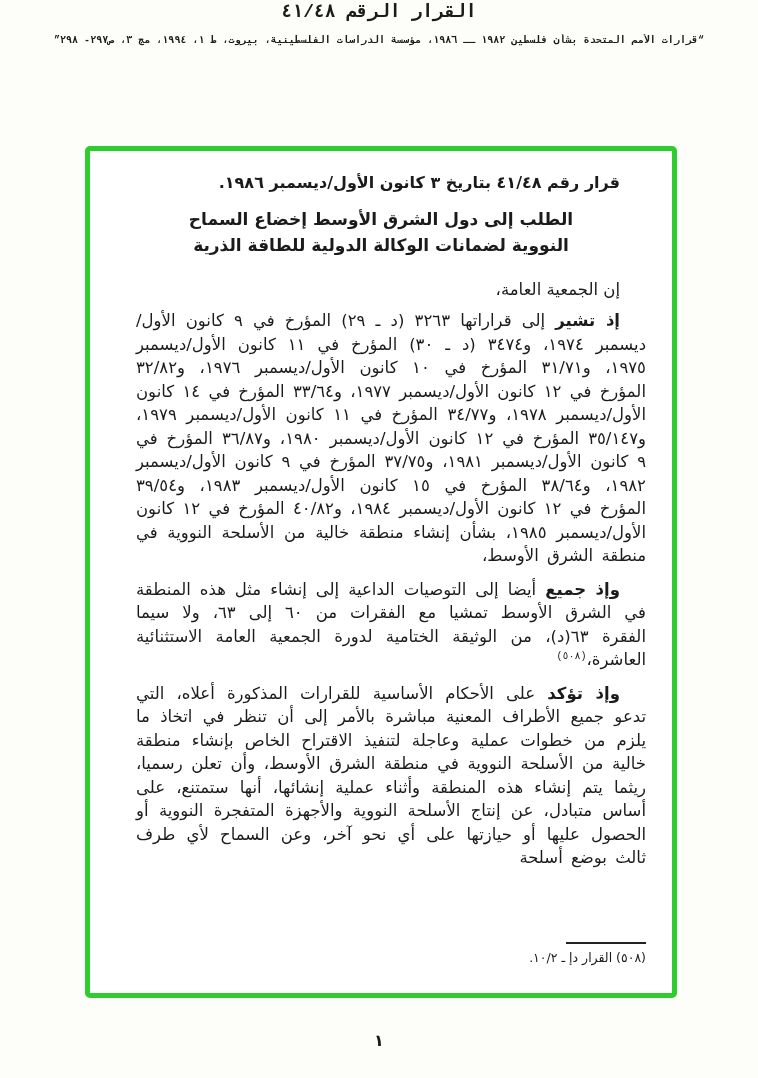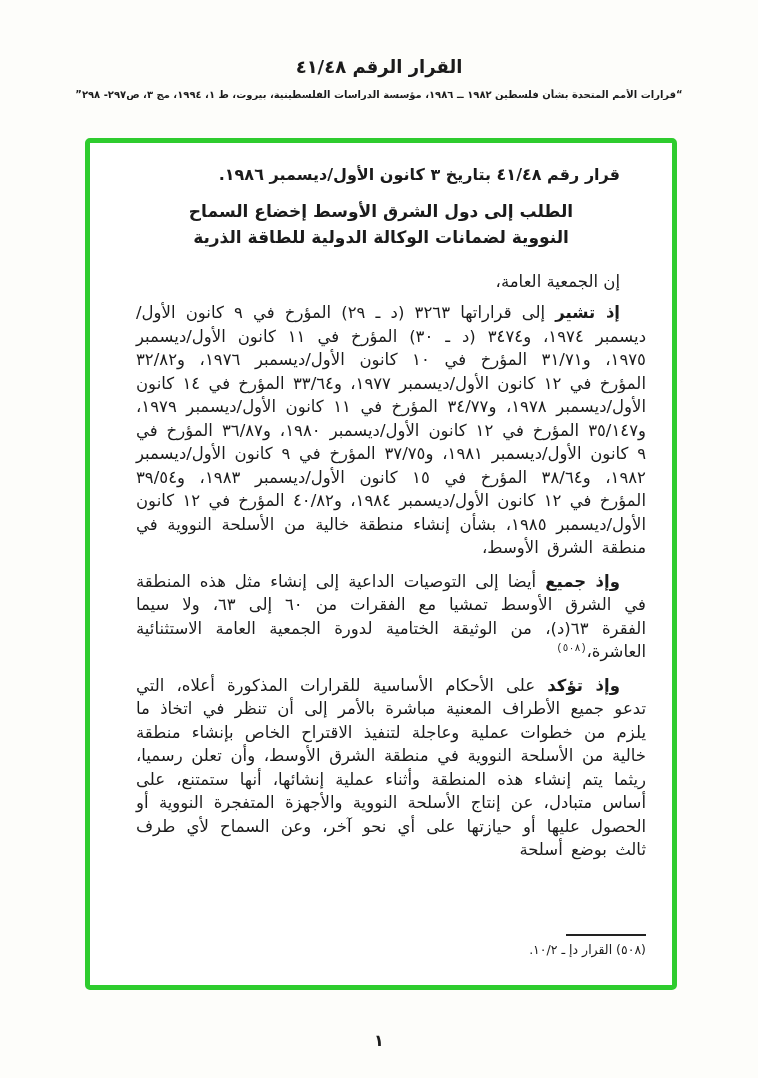--- a/index.html
+++ b/index.html
@@ -8,37 +8,37 @@
   }
   html,body{margin:0;padding:0;}
   body{
     width:758px;height:1078px;
     background:#fdfdfa;
     position:relative;
     direction:rtl;
     font-family:"DejaVu Sans",sans-serif;
     color:var(--ink);
   }
-  .doc-header{padding-top:56px;}
+  .doc-header{font-family:Liberation Mono, monospace;}
   .doc-title{
     text-align:center;
     font-size:18px;
     font-weight:bold;
   }
   .source-citation{
     margin-top:12px;
     text-align:center;
     font-size:10px;
     font-weight:bold;
     white-space:nowrap;
     overflow:hidden;
   }
   .resolution-box{
     position:absolute;
-    top:138px;left:85px;
+    top:146px;left:85px;
     width:592px;height:852px;
     box-sizing:border-box;
     border:5px solid var(--box-border);
     border-radius:5px;
     padding:22px 26px;
     background:#ffffff;
   }
   .res-heading{
     font-size:16px;
     font-weight:bold;

